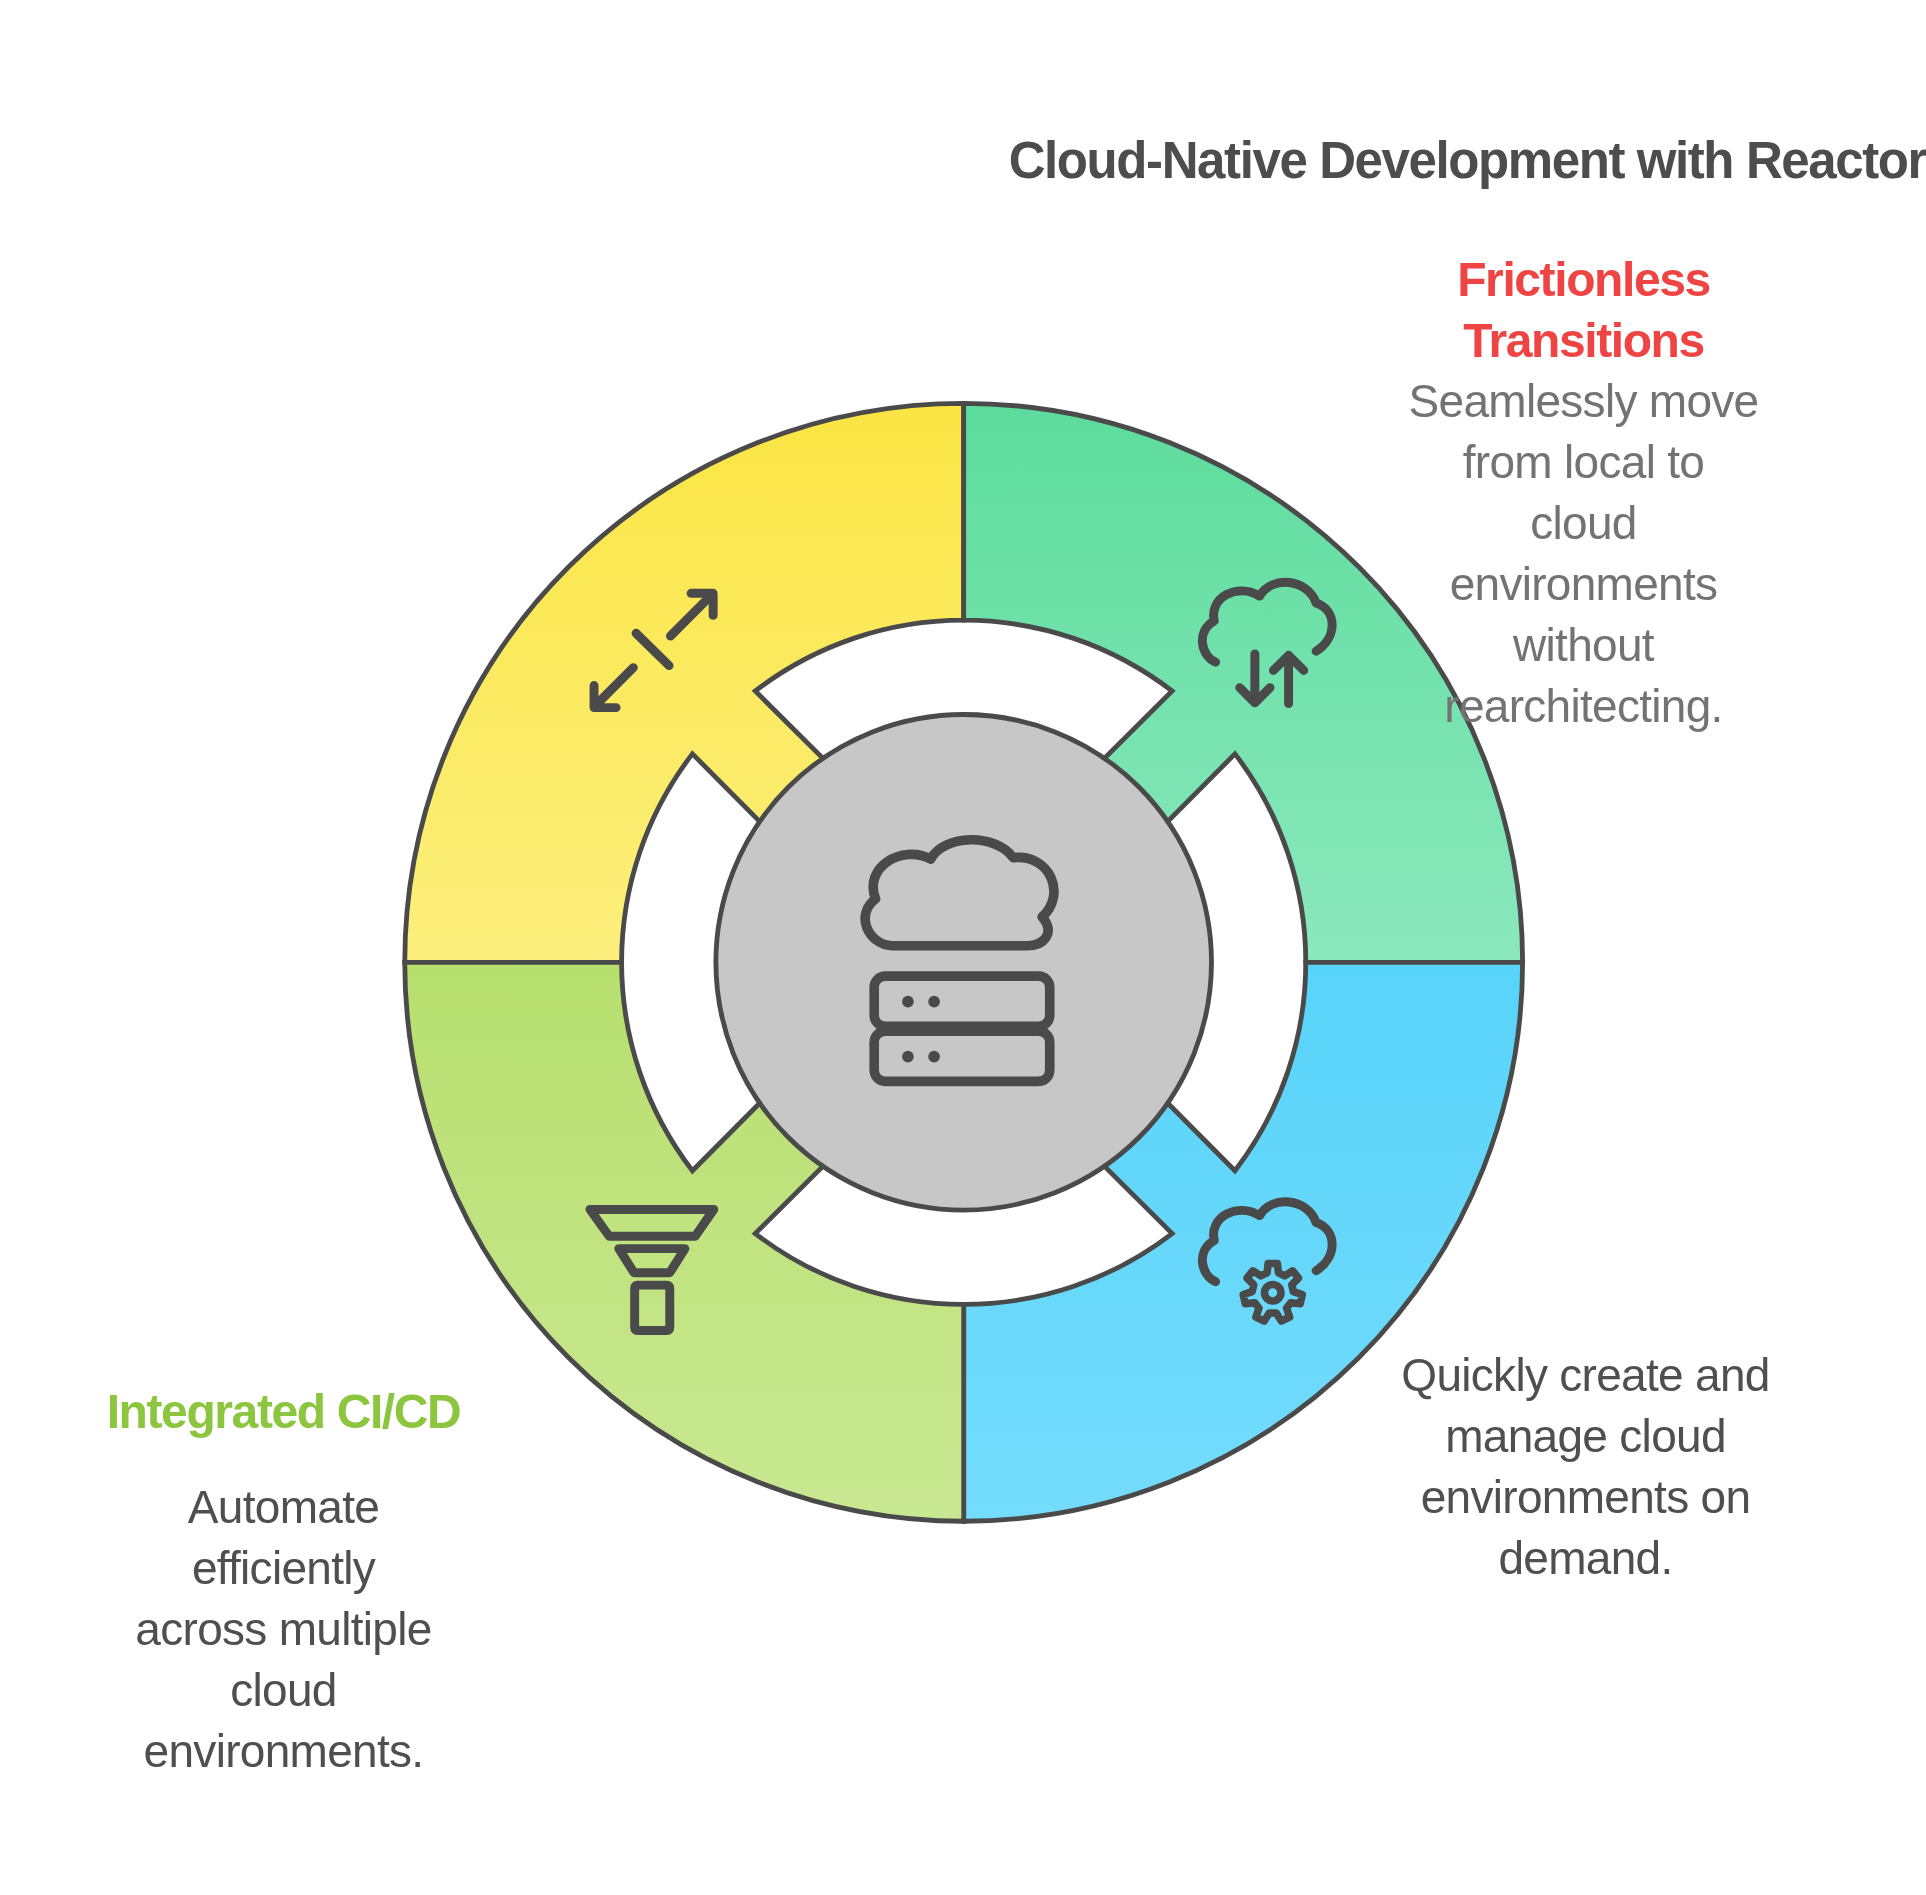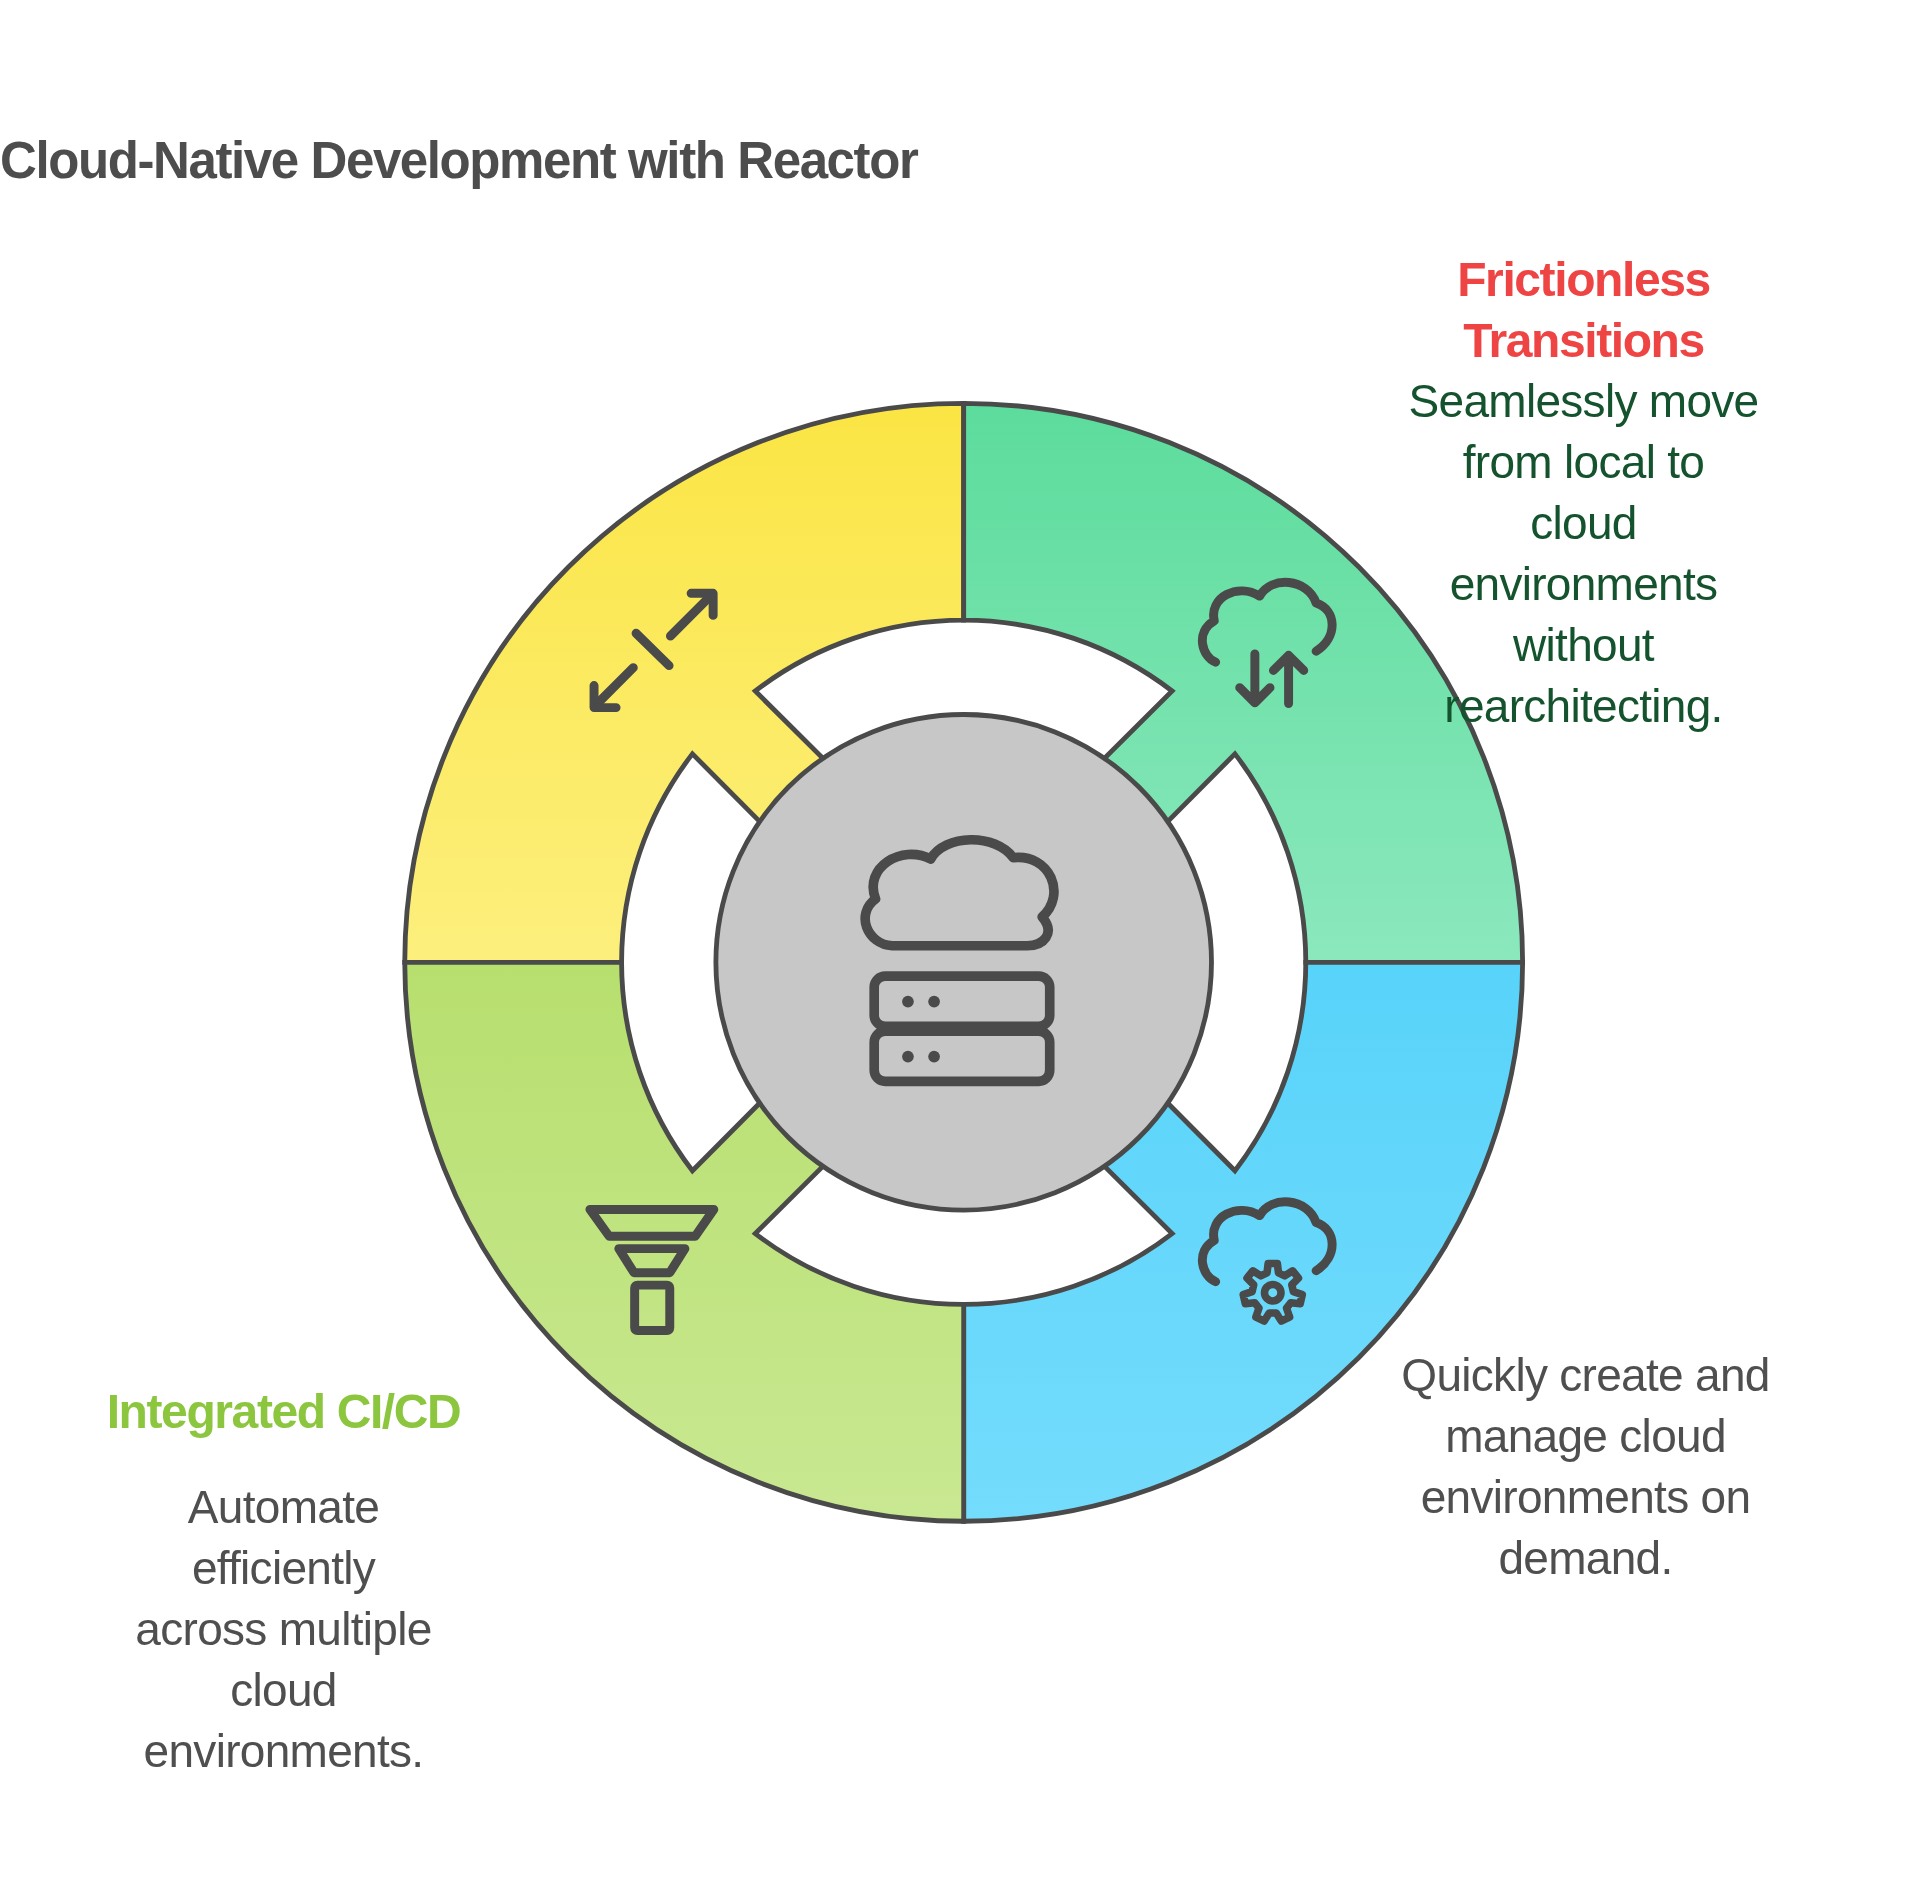--- a/index.html
+++ b/index.html
@@ -12,21 +12,21 @@
 
   .wheel path.quad { stroke-width:7; stroke-linejoin:miter; }
   .wheel circle.hub { stroke-width:7; }
 
   .icon { fill:none; stroke-width:13; stroke-linecap:round; stroke-linejoin:round; }
   .icon-lg { stroke-width:14; }
   .dot { stroke:none; }
 
   h1.title {
     position:absolute; left:0; top:131px; width:100%; margin:0;
-    text-align:left; font-size:51px; font-weight:700; letter-spacing:-1.4px;
+    text-align:right; font-size:51px; font-weight:700; letter-spacing:-1.4px;
   }
   .tb { position:absolute; width:441px; text-align:center; }
   .tb-tl { left:63px;   top:286px; }
   .tb-tr { left:1363px; top:249px; }
   .tb-br { left:1365px; top:1340px; }
   .tb-bl { left:63px;   top:1370px;margin-top:11px; }
   .sh { margin:0; font-size:48px; font-weight:700; line-height:61px;
         letter-spacing:-1.4px; white-space:pre-line; }
   .sb { margin:0; font-size:46px; line-height:61px; letter-spacing:-0.7px;
         white-space:pre-line; }
@@ -127,21 +127,21 @@
       <circle class="dot" cx="1357" cy="1535" r="8.5" fill="#4A4A4A"></circle>
     </g>
   </svg>
 
   <h1 class="title" style="color: rgb(77, 77, 77);">Cloud-Native Development with Reactor</h1>
 
 
   <section class="tb tb-tr">
     <h2 class="sh" style="color: #ef4444;">Frictionless
 Transitions</h2>
-    <p class="sb" style="color: #14532d;">Seamlessly move
+    <p class="sb" style="color: #737373;">Seamlessly move
 from local to
 cloud
 environments
 without
 rearchitecting.</p>
   </section>
 
   <section class="tb tb-br">
     <p class="sb" style="color: rgb(79, 79, 79);">Quickly create and
 manage cloud

